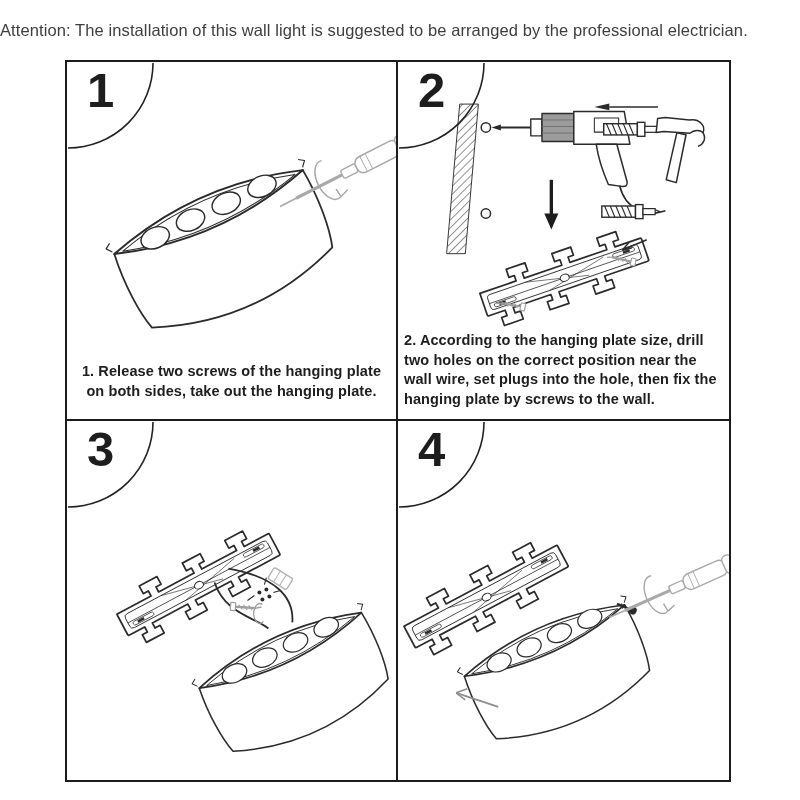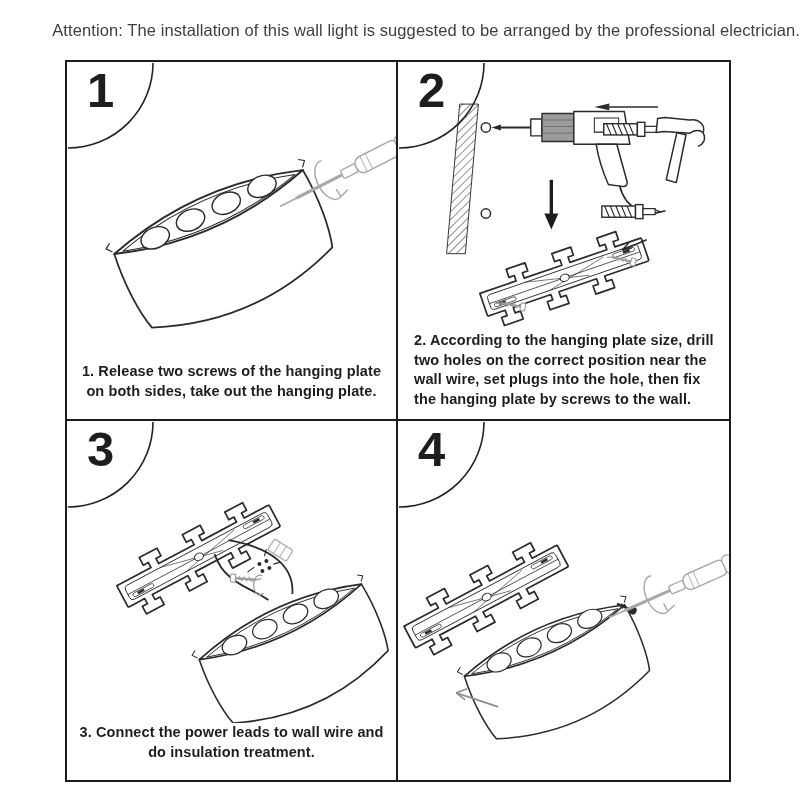--- a/index.html
+++ b/index.html
@@ -1,21 +1,21 @@
 <!DOCTYPE html>
 <html><head>
 <meta charset="utf-8">
 <style>
   html,body{margin:0;padding:0}
   body{
     width:800px;height:800px;background:#ffffff;position:relative;overflow:hidden;
     font-family:"Liberation Sans", sans-serif;
   }
   .attention{
-    position:absolute;top:21px;left:0;width:100%;text-align:right;
+    position:absolute;top:21px;left:0;width:100%;text-align:left;
     font-size:16.5px;color:#3e3e3e;letter-spacing:.1px;
   }
   .grid{
     position:absolute;left:65px;top:60px;width:662px;height:718px;
     border:2.5px solid #1c1c1c;background:#fff;
     display:grid;grid-template-columns:1fr 1fr;grid-template-rows:1fr 1fr;
   }
   .panel{position:relative;display:flex;flex-direction:column;min-height:0;background:#fff}
   .panel-1{border-right:2.5px solid #1c1c1c;border-bottom:2.5px solid #1c1c1c}
   .panel-2{border-bottom:2.5px solid #1c1c1c}
@@ -24,21 +24,21 @@
   .step-num{
     position:absolute;left:20px;top:4px;font-size:49px;font-weight:bold;
     color:#1d1d1d;line-height:1;
   }
   .illus{flex:1 1 auto;min-height:0;position:relative}
   .illus svg{position:absolute;left:0;top:0;width:100%;height:100%}
   .caption{
     flex:0 0 auto;font-weight:bold;font-size:14.5px;line-height:1.34;color:#1e1e1e;
     text-align:center;padding:0 8px 18px 8px;letter-spacing:.1px;
   }
-  .panel-2 .caption{text-align:left;padding:0 6px 10px 16px}
+  .panel-2 .caption{text-align:left;padding:0 6px 10px 6px}
   .defs-holder{position:absolute;width:0;height:0;overflow:hidden}
 </style>
 </head>
 <body>
 
 <svg class="defs-holder" aria-hidden="true">
   <defs>
     <pattern id="hatch" width="6" height="6" patternUnits="userSpaceOnUse" patternTransform="rotate(45)">
       <line x1="0" y1="0" x2="0" y2="6" stroke="#2b2b2b" stroke-width="1.1"></line>
     </pattern>
@@ -217,21 +217,20 @@
           </g>
           <g>
             <use href="#g-lamp" transform="translate(214,186) rotate(-25) scale(0.78)"></use>
           </g>
         </svg>
       </div>
       <svg class="corner" viewBox="0 0 88 88">
           <use href="#g-corner-arc"></use>
         </svg>
       <span class="step-num">3</span>
-      <div class="caption">3. Connect the power leads to wall wire and do insulation treatment.</div>
     </section>
 
     <section class="panel panel-4">
       <div class="illus">
         <svg viewBox="0 0 330 272" preserveAspectRatio="xMidYMid meet">
           <g>
             <use href="#g-plate" transform="translate(88,132) rotate(-28) scale(0.72)"></use>
           </g>
           <g>
             <use href="#g-lamp" transform="translate(146,176) rotate(-24) scale(0.76)"></use>

